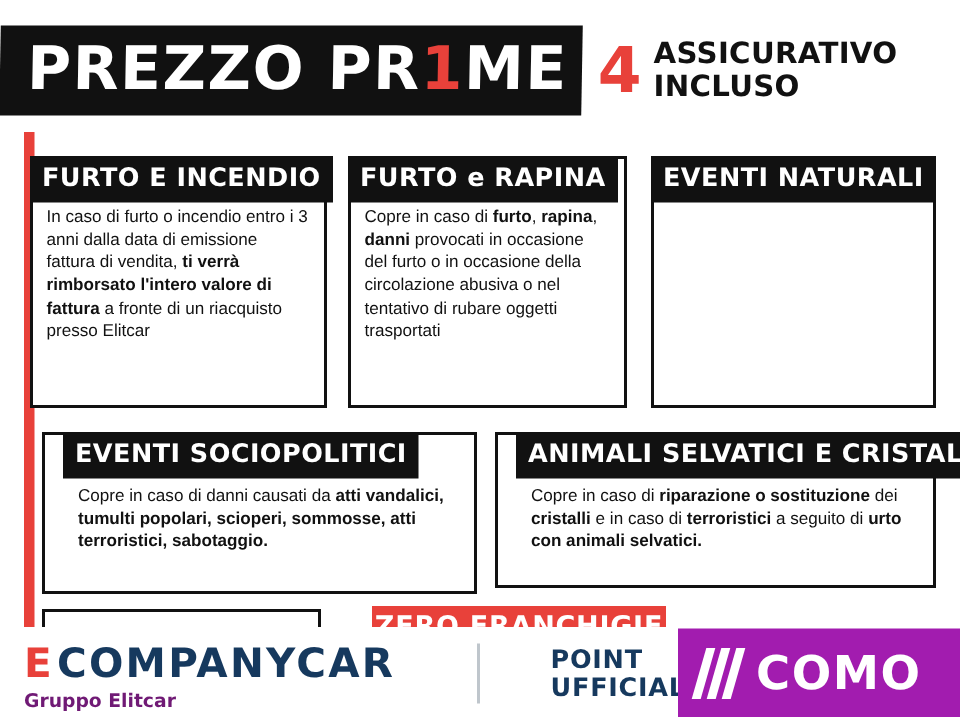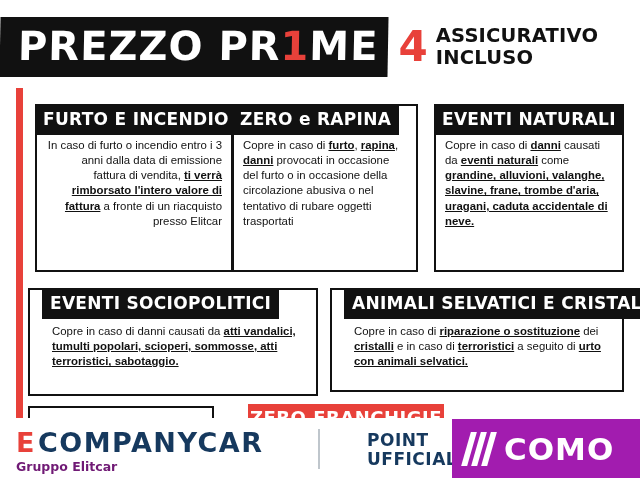--- a/index.html
+++ b/index.html
@@ -91,24 +91,24 @@
     position: absolute;
     top: -2px;
     left: -2px;
   }
   .card-body {
     padding: 6px 9px 8px 9px;
     font-size: 11.4px;
     line-height: 1.33;
     color: #111111;
   }
-  .card-body b { font-weight: bold; text-decoration: underline; }
-
-  
-  #card-furto-incendio { left: 35px;  top: 104px; width: 198px; height: 168px; text-align: right; }
+  .card-body b { font-weight: bold; }
+
+  
+  #card-furto-incendio { left: 20px;  top: 104px; width: 198px; height: 168px; }
   #card-furto-rapina   { left: 232px; top: 104px; width: 186px; height: 168px; }
   #card-eventi-nat     { left: 434px; top: 104px; width: 190px; height: 168px; }
   #card-sociopolitici  { left: 28px;  top: 288px; width: 290px; height: 108px; }
   #card-animali        { left: 330px; top: 288px; width: 294px; height: 104px; }
   #card-partial        { left: 28px;  top: 406px; width: 186px; height: 26px; }
 
   #card-furto-incendio .card-body,
   #card-furto-rapina .card-body,
   #card-eventi-nat .card-body { padding-top: 32px; }
   #card-sociopolitici .card-body,
@@ -238,30 +238,29 @@
 
   <div class="card" id="card-furto-incendio">
     <div class="head-wrap">
       <div class="card-head">FURTO E INCENDIO</div>
     </div>
     <div class="card-body">In caso di furto o incendio entro i 3 anni dalla data di emissione fattura di vendita, <b>ti verrà rimborsato l'intero valore di fattura</b> a fronte di un riacquisto presso Elitcar</div>
   </div>
 
   <div class="card" id="card-furto-rapina">
     <div class="head-wrap">
-      <div class="card-head">ZERO e RAPINA</div>
+      <div class="card-head">FURTO e RAPINA</div>
     </div>
     <div class="card-body">Copre in caso di <b>furto</b>, <b>rapina</b>, <b>danni</b> provocati in occasione del furto o in occasione della circolazione abusiva o nel tentativo di rubare oggetti trasportati</div>
   </div>
 
   <div class="card" id="card-eventi-nat">
     <div class="head-wrap">
       <div class="card-head">EVENTI NATURALI</div>
     </div>
-    <div class="card-body">Copre in caso di <b>danni</b> causati da <b>eventi naturali</b> come <b>grandine, alluvioni, valanghe, slavine, frane, trombe d'aria, uragani, caduta accidentale di neve.</b></div>
   </div>
 
   <div class="card" id="card-sociopolitici">
     <div class="head-wrap" style="left:12px;">
       <div class="card-head">EVENTI SOCIOPOLITICI</div>
     </div>
     <div class="card-body">Copre in caso di danni causati da <b>atti vandalici, tumulti popolari, scioperi, sommosse, atti terroristici, sabotaggio.</b></div>
   </div>
 
   <div class="card" id="card-animali">

